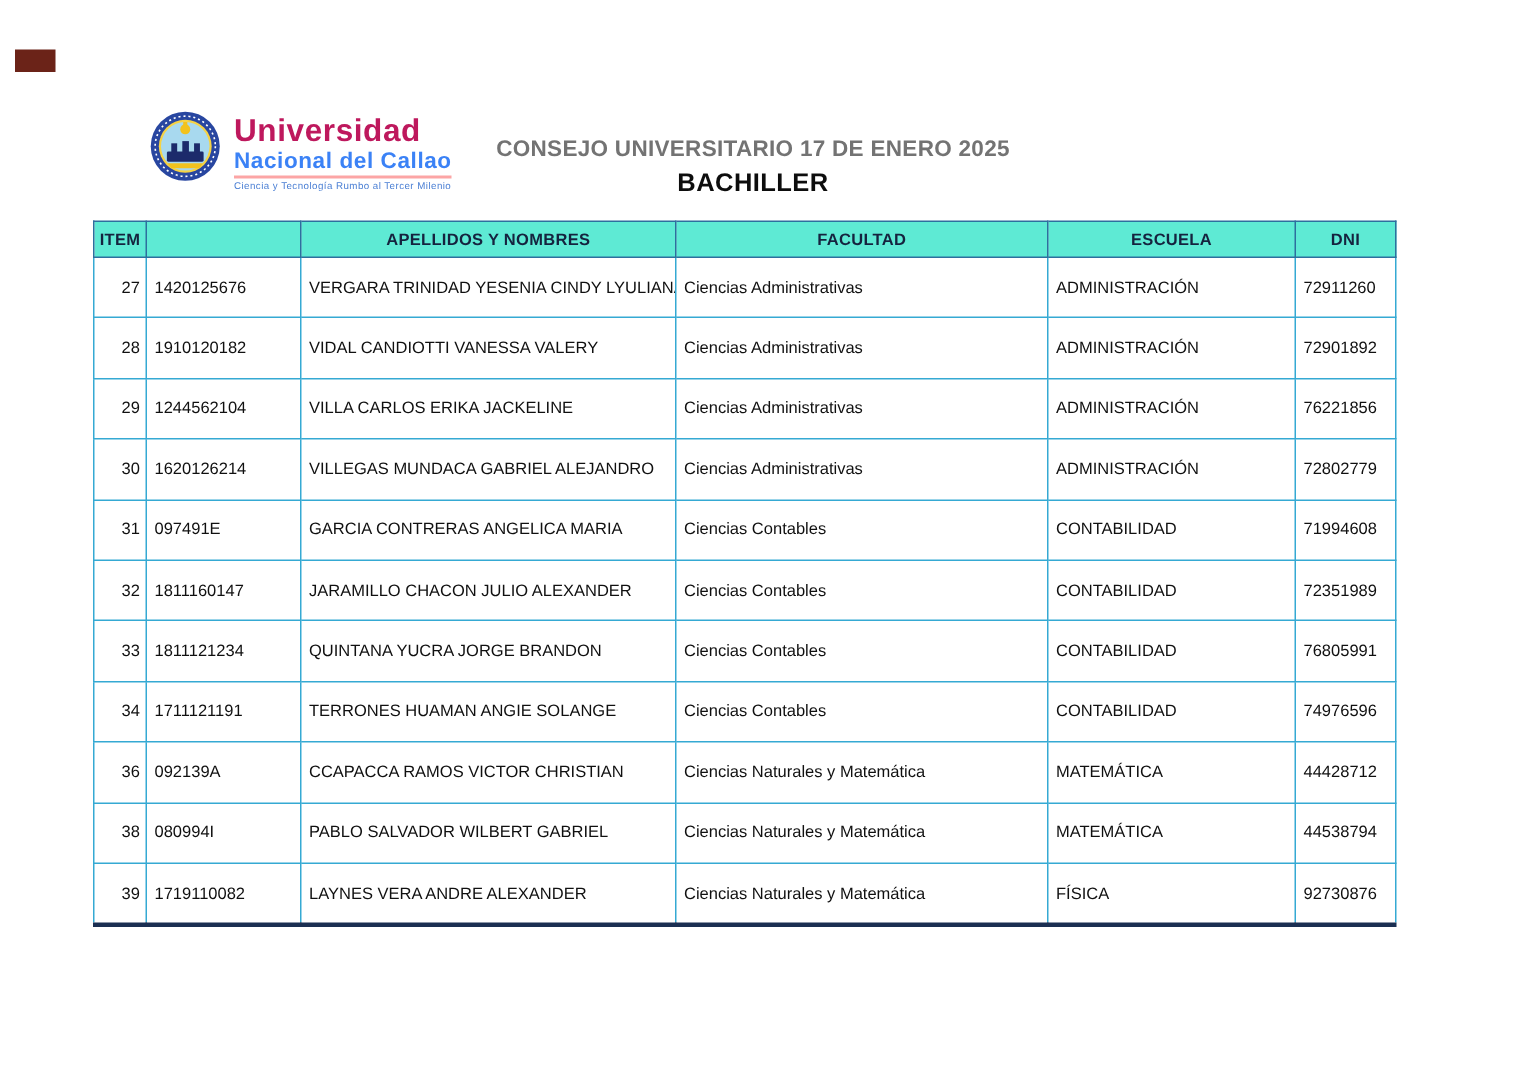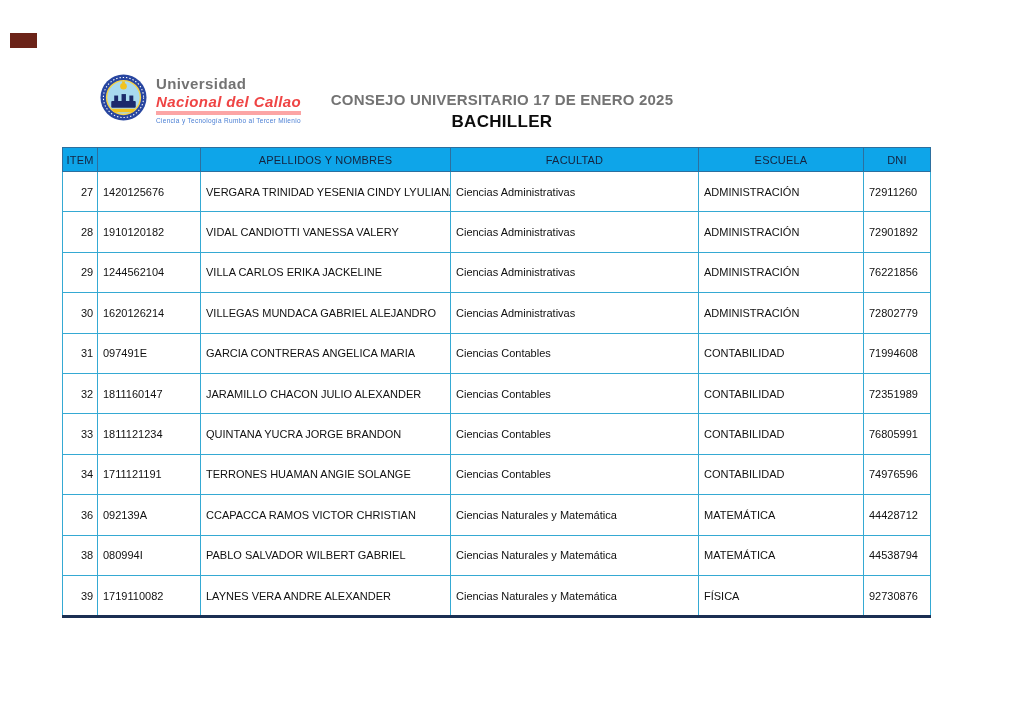--- a/index.html
+++ b/index.html
@@ -11,46 +11,46 @@
   .corner-mark {
     position:absolute; left:10px; top:33px; width:27px; height:15px;
     background:#6b2318;
   }
 
   
   .logo { position:absolute; left:100px; top:74px; display:flex; align-items:flex-start; }
   .emblem { width:47px; height:47px; flex:0 0 auto; }
   .logo-text { margin-left:9px; padding-top:2px; }
   .logo-name1 {
-    color:#737373; font-size:15px; font-weight:600; line-height:1.1; letter-spacing:.4px;
+    color:#be185d; font-size:21px; font-weight:600; line-height:1.1; letter-spacing:.4px;
   }
   .logo-name2 {
-    color:#ef4444; font-size:15px; font-weight:600; line-height:1.15; letter-spacing:.4px;
-    display:inline-block; border-bottom:4px solid #fca5a5; padding-bottom:1px;font-style:italic;
+    color:#3b82f6; font-size:15px; font-weight:600; line-height:1.15; letter-spacing:.4px;
+    display:inline-block; border-bottom:2px solid #fca5a5; padding-bottom:1px;
   }
   .logo-tagline {
     color:#4a7fd4; font-size:6.5px; letter-spacing:.3px; margin-top:2px; white-space:nowrap;
   }
 
   
   .titles { position:absolute; top:91px; left:0; width:1004px; text-align:center; }
   .title1 { font-size:15px; font-weight:bold; color:#737373; letter-spacing:.2px; }
   .title2 { font-size:17px; font-weight:bold; color:#0d0d0d; margin-top:4px; letter-spacing:.3px; }
 
   
   table.doc-table {
     position:absolute; left:62px; top:147px; width:868px;
     border-collapse:collapse; table-layout:fixed;
     border:1px solid #35a9d3;
     border-bottom:3px solid #1b2f52;
   }
   .doc-table th {
-    background:#0ea5e9; height:23px;
+    background:#5eead4; height:23px;
     border:1px solid #2d6f9e;
-    font-size:11px; font-weight:normal; color:#15233f;
+    font-size:11px; font-weight:bold; color:#15233f;
     text-align:center; padding:0 2px; letter-spacing:.2px;
   }
   .doc-table td {
     height:39.4px; border:1px solid #35a9d3;
     font-size:11px; color:#101010; padding:0 5px; vertical-align:middle;
     overflow:hidden; white-space:nowrap;
   }
   .doc-table td.c-item { text-align:center; padding:0 18px; }
 </style>
 </head>

